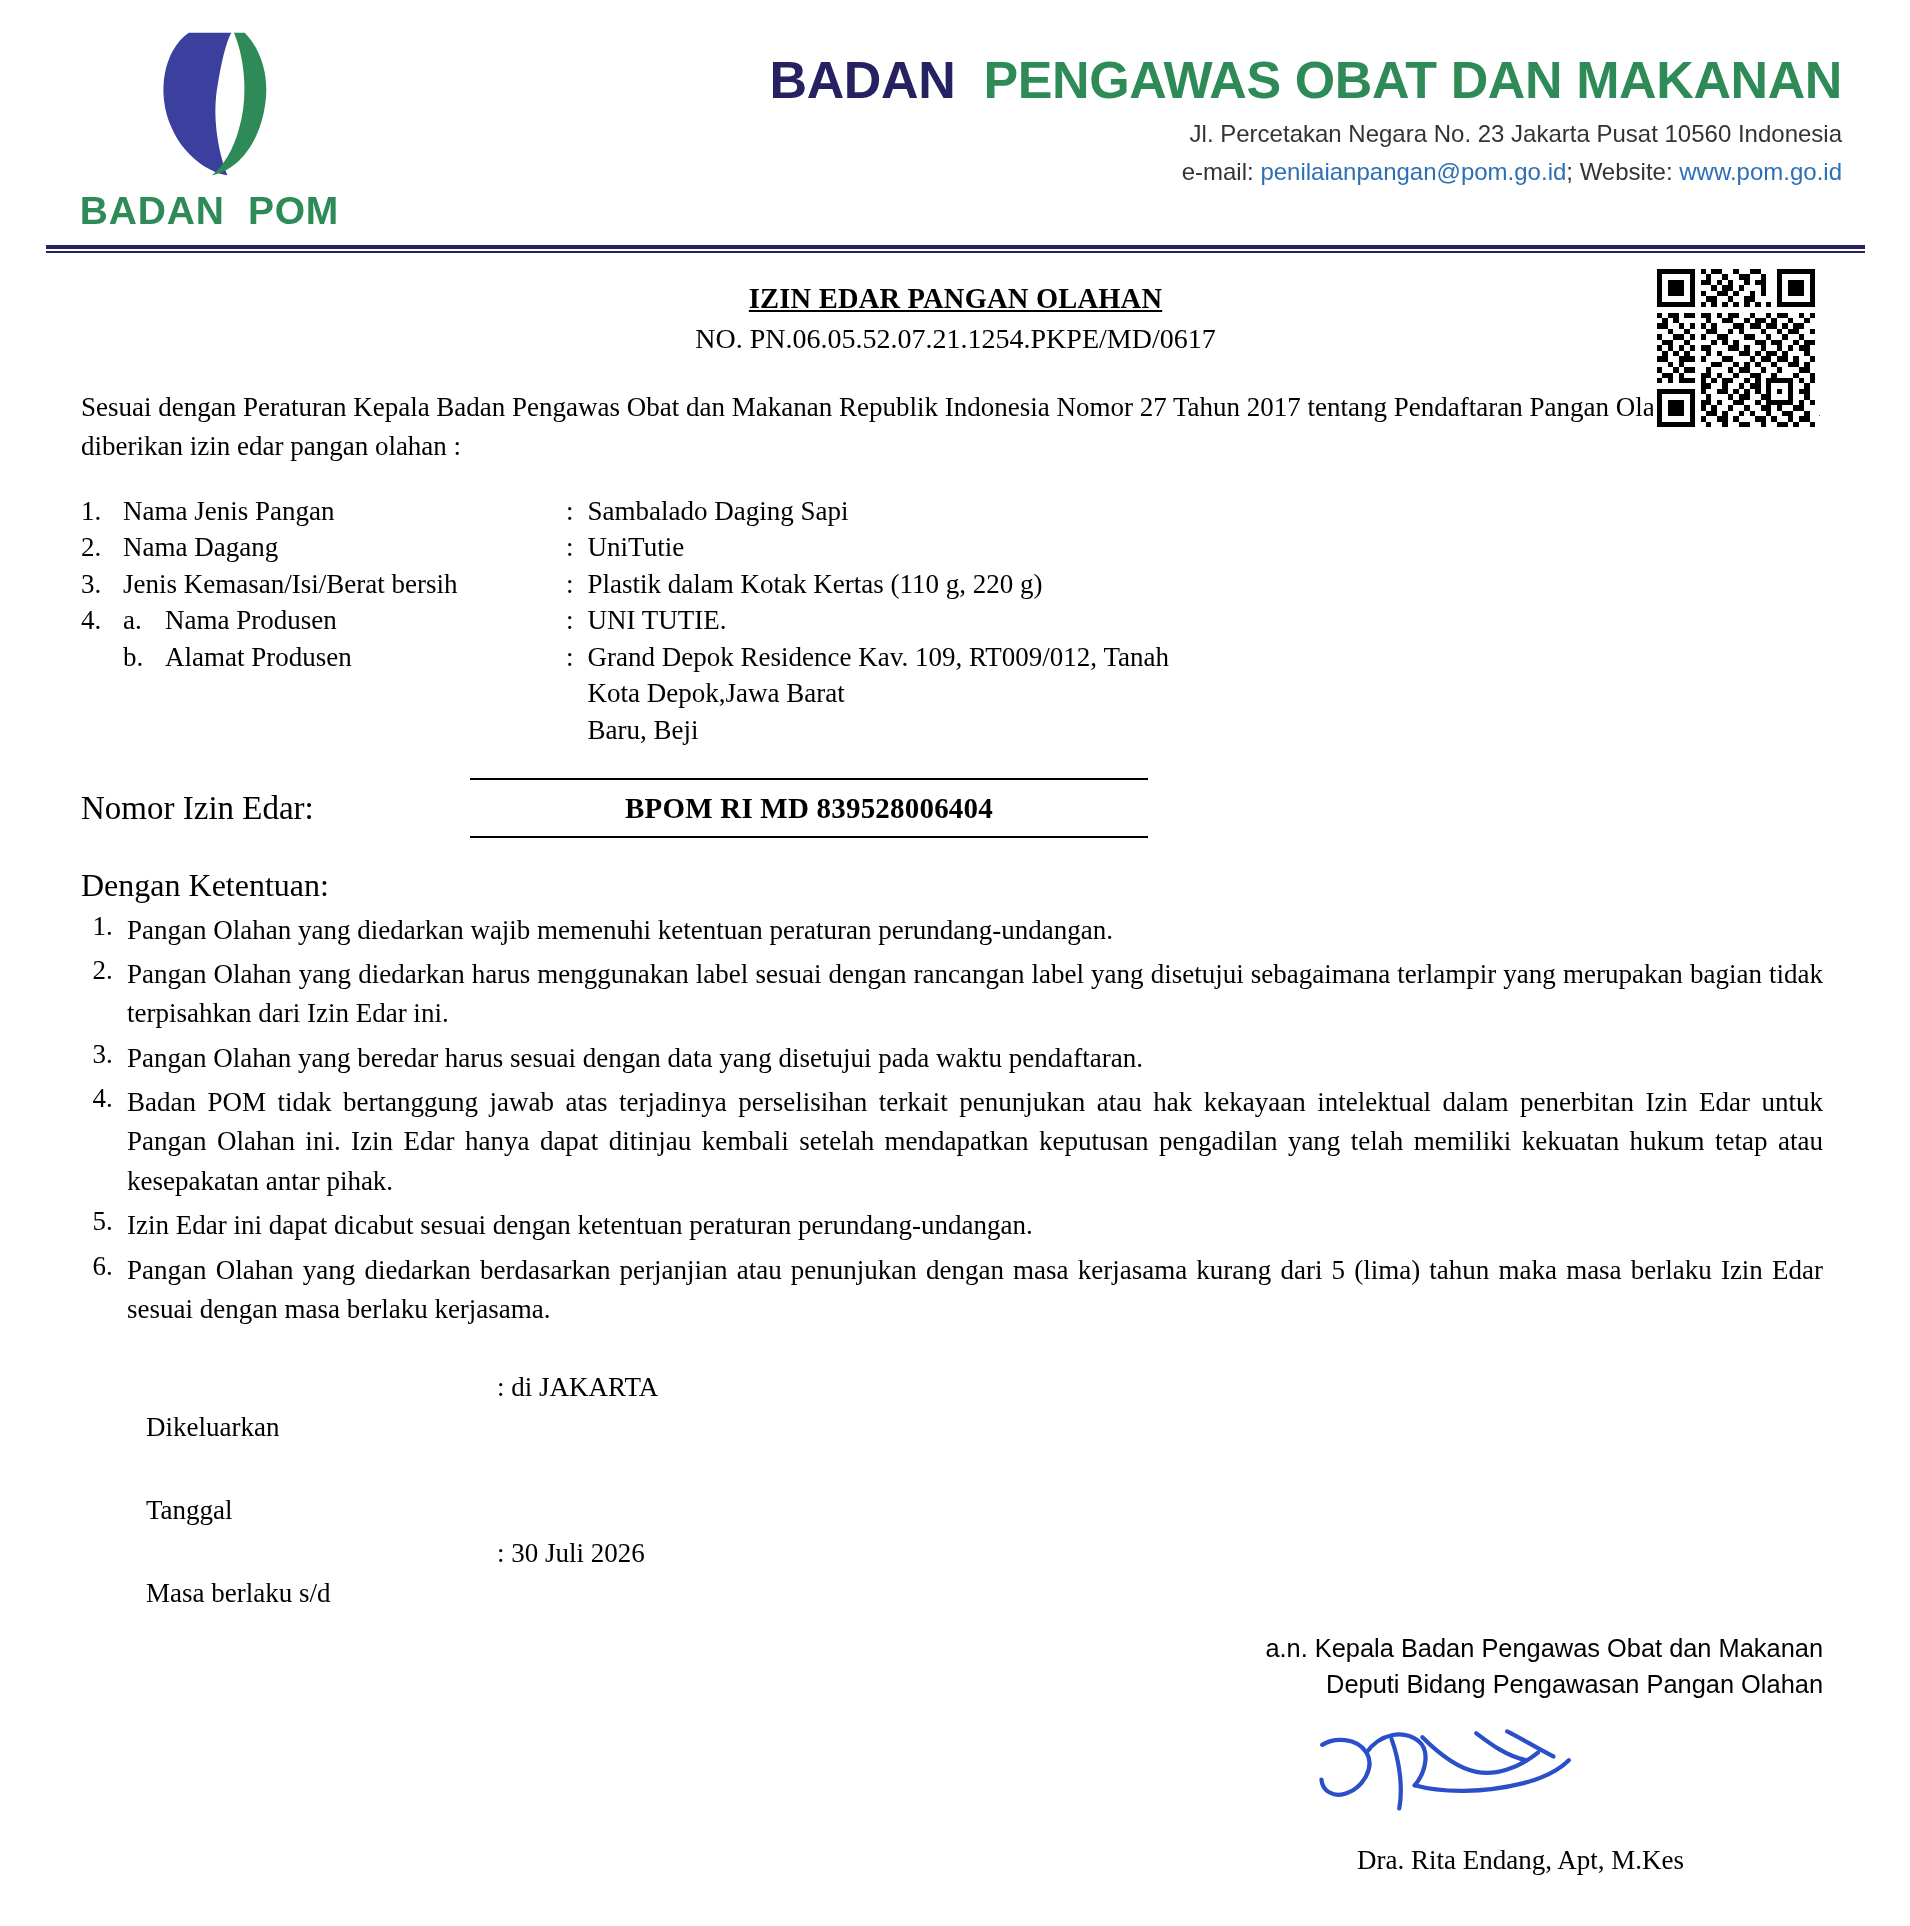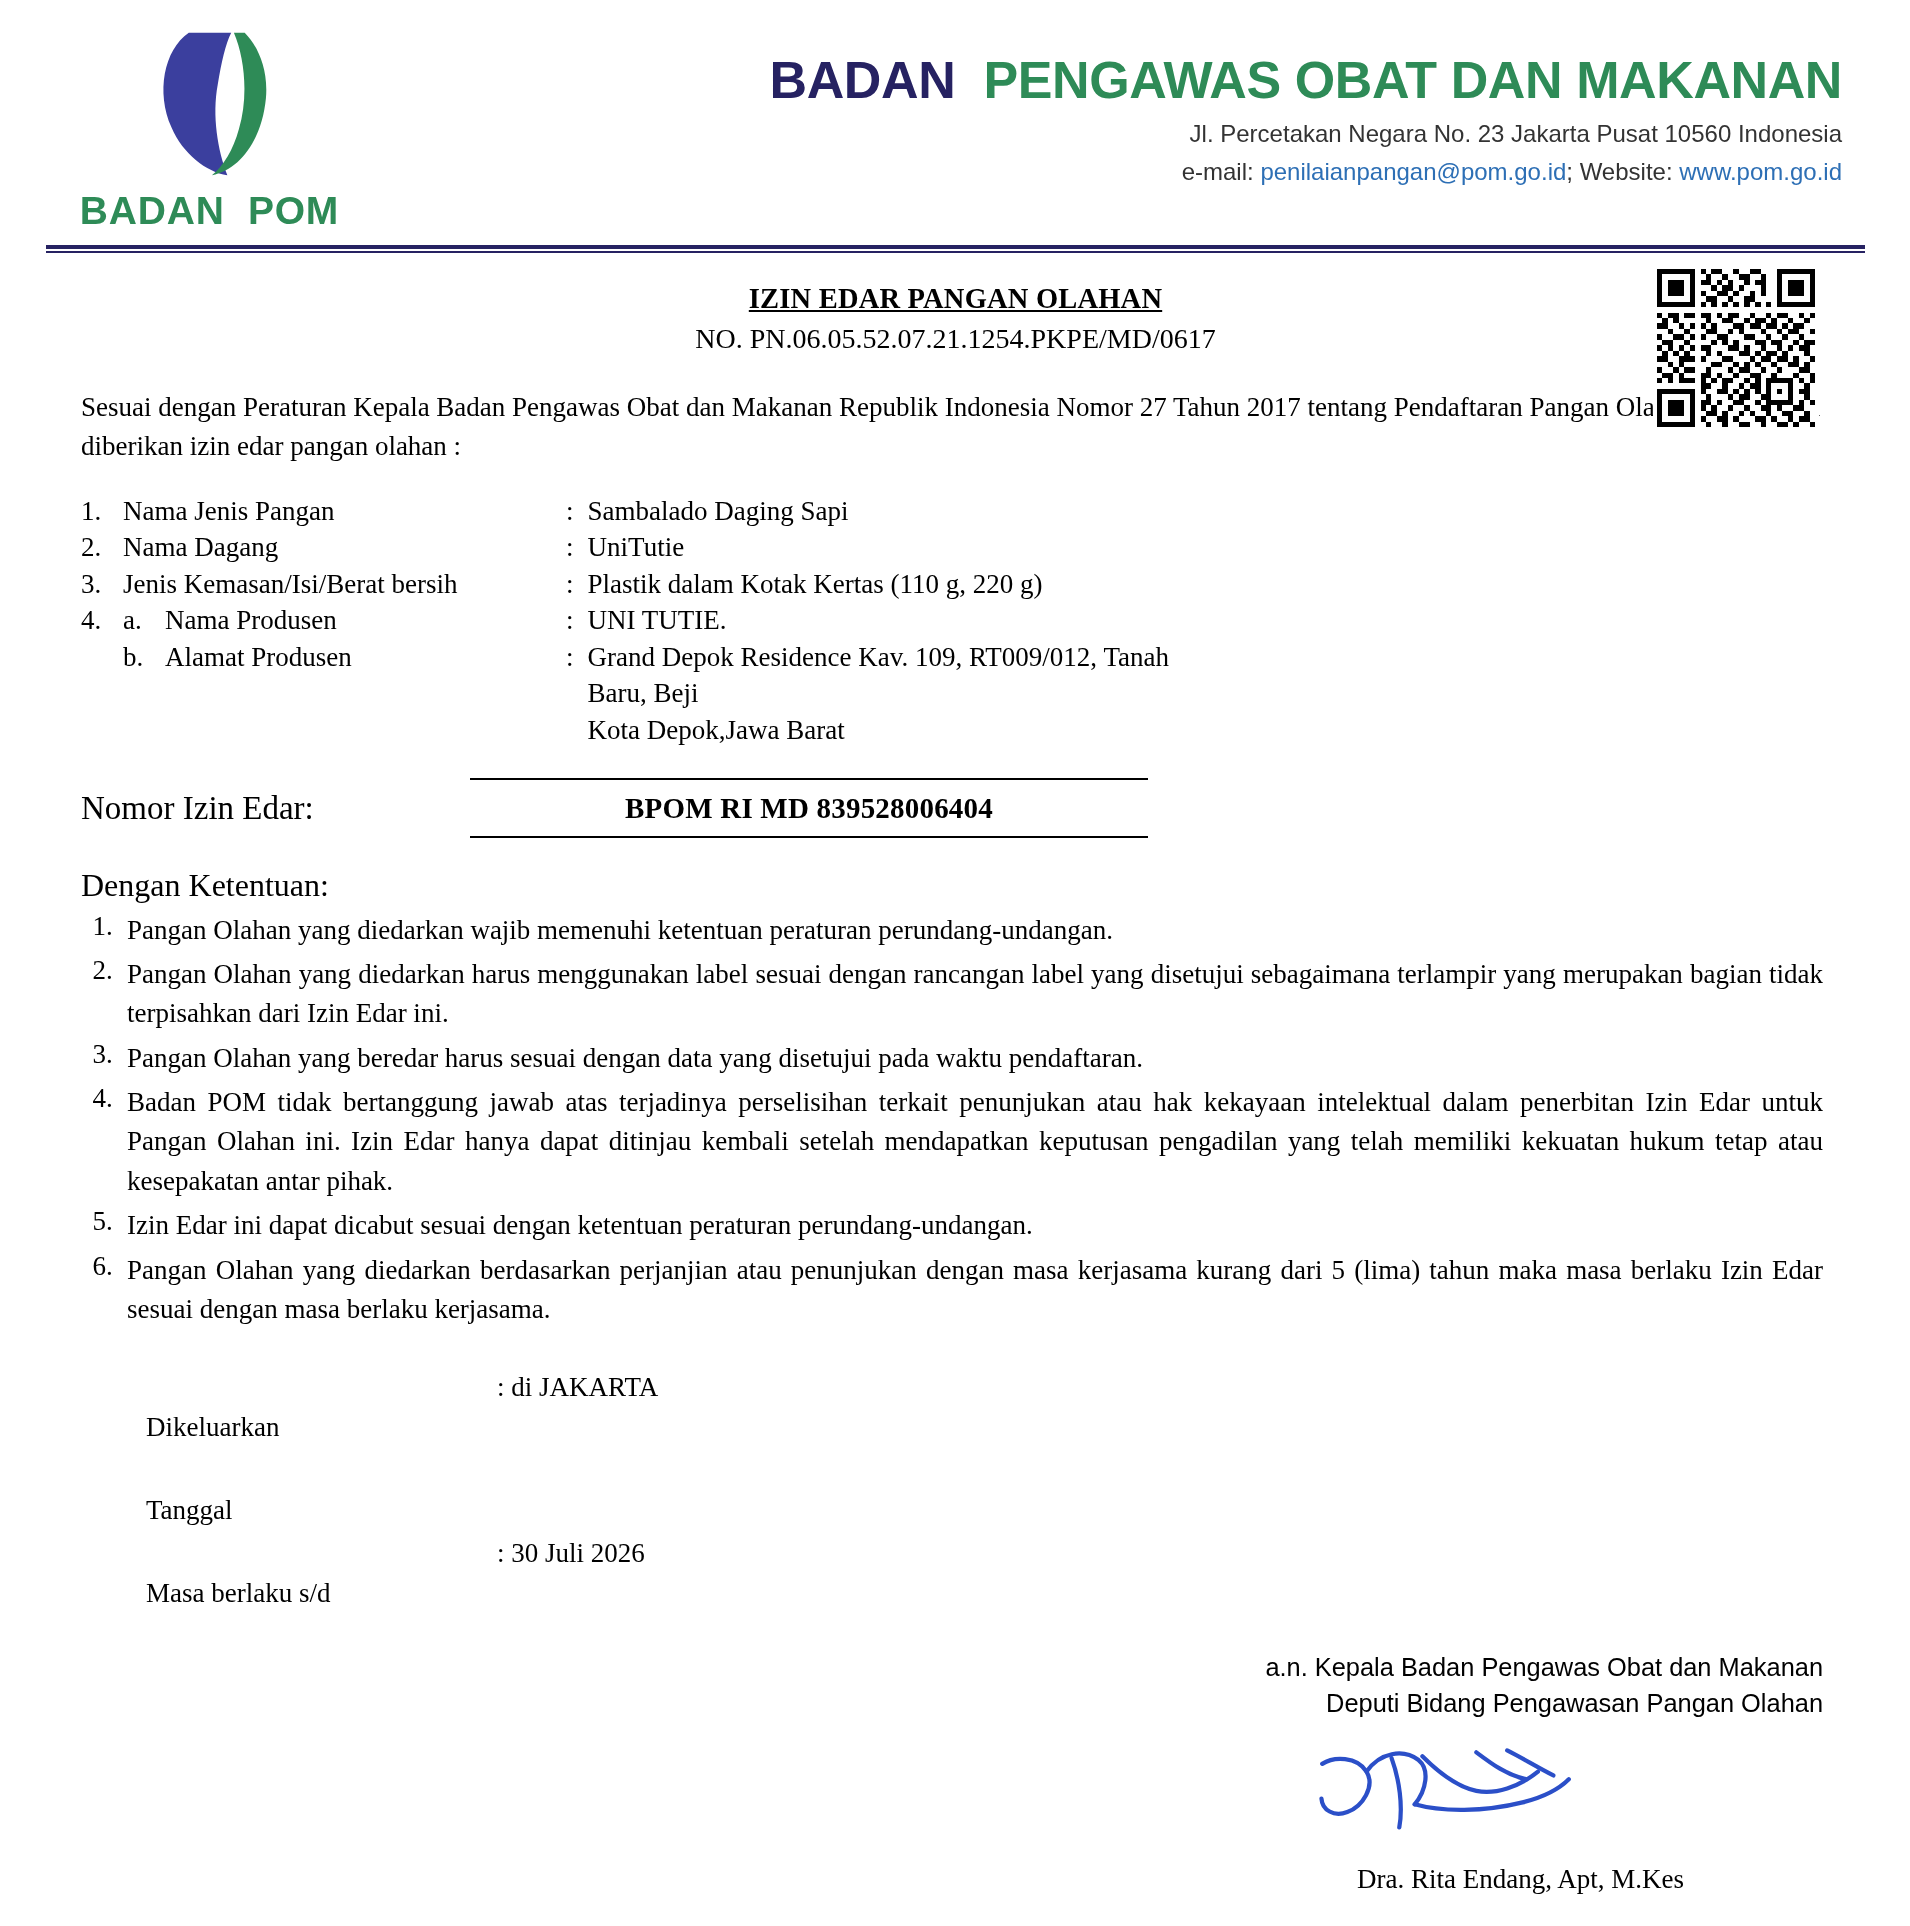--- a/index.html
+++ b/index.html
@@ -217,21 +217,21 @@
     padding-left: 100px;
     font-size: 27px;
     line-height: 1.6;
   }
   .irow { display: flex; flex-direction: row; }
   .ilabel { width: 351px; flex: none; margin-top: 40px; }
   .ival { flex: 1; }
 
   
   .sign {
-    margin-top: 35px;
+    margin-top: 16px;
     text-align: right;
     padding-right: 42px;
     font-family: "Liberation Sans", sans-serif;
     font-size: 25.4px;
     line-height: 1.4;
   }
   .sign-img {
     height: 116px;
     display: flex;
     justify-content: flex-end;
@@ -572,29 +572,29 @@
       <div class="dlabel" style="width:401px">Alamat Produsen</div>
       <div class="dcolon">:</div>
       <div class="dval">Grand Depok Residence Kav. 109, RT009/012, Tanah</div>
     </div>
 
     <div class="drow">
       <div class="dnum"></div>
       <div class="dsub"></div>
       <div class="dlabel" style="width:401px"></div>
       <div class="dcolon"></div>
-      <div class="dval">Baru, Beji</div>
+      <div class="dval">Kota Depok,Jawa Barat</div>
     </div>
 
     <div class="drow">
       <div class="dnum"></div>
       <div class="dsub"></div>
       <div class="dlabel" style="width:401px"></div>
       <div class="dcolon"></div>
-      <div class="dval">Kota Depok,Jawa Barat</div>
+      <div class="dval">Baru, Beji</div>
     </div>
   </div>
 
   <div class="nie-section">
     <div class="nie-label">Nomor Izin Edar:</div>
     <div class="nie-box">
       <div class="nie-rule"></div>
       <div class="nie-value">BPOM RI MD 839528006404</div>
       <div class="nie-rule"></div>
     </div>

